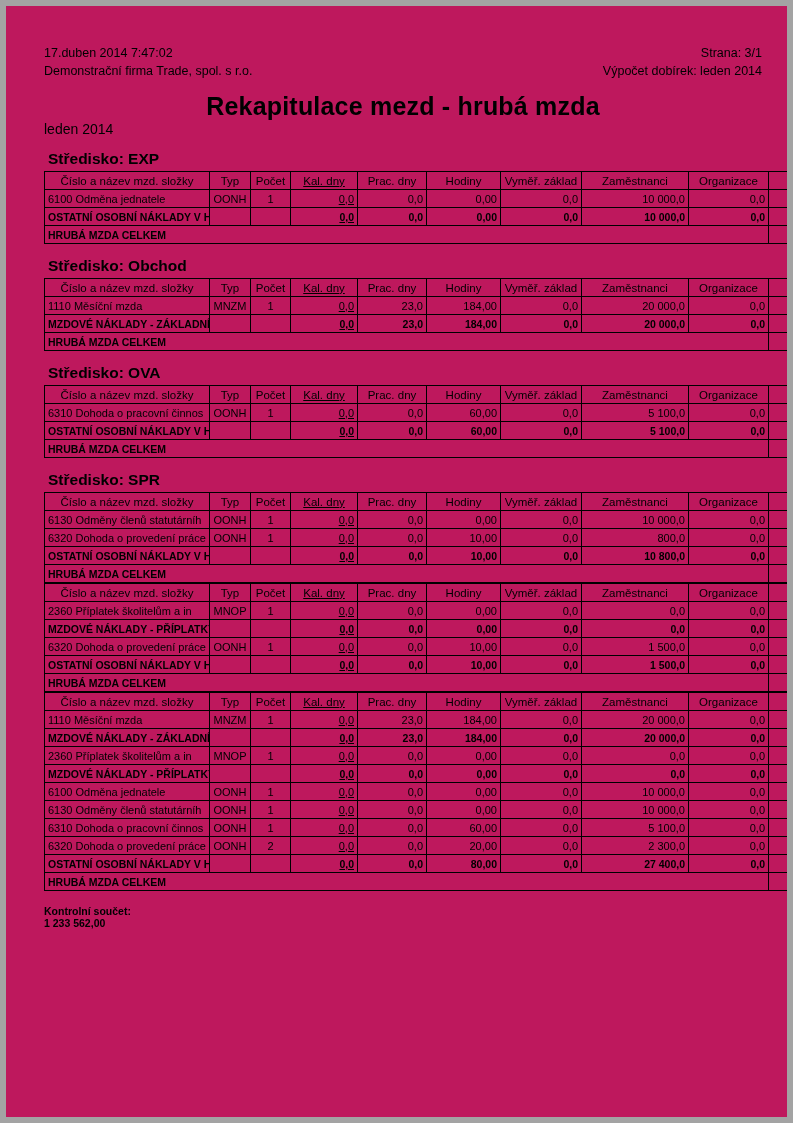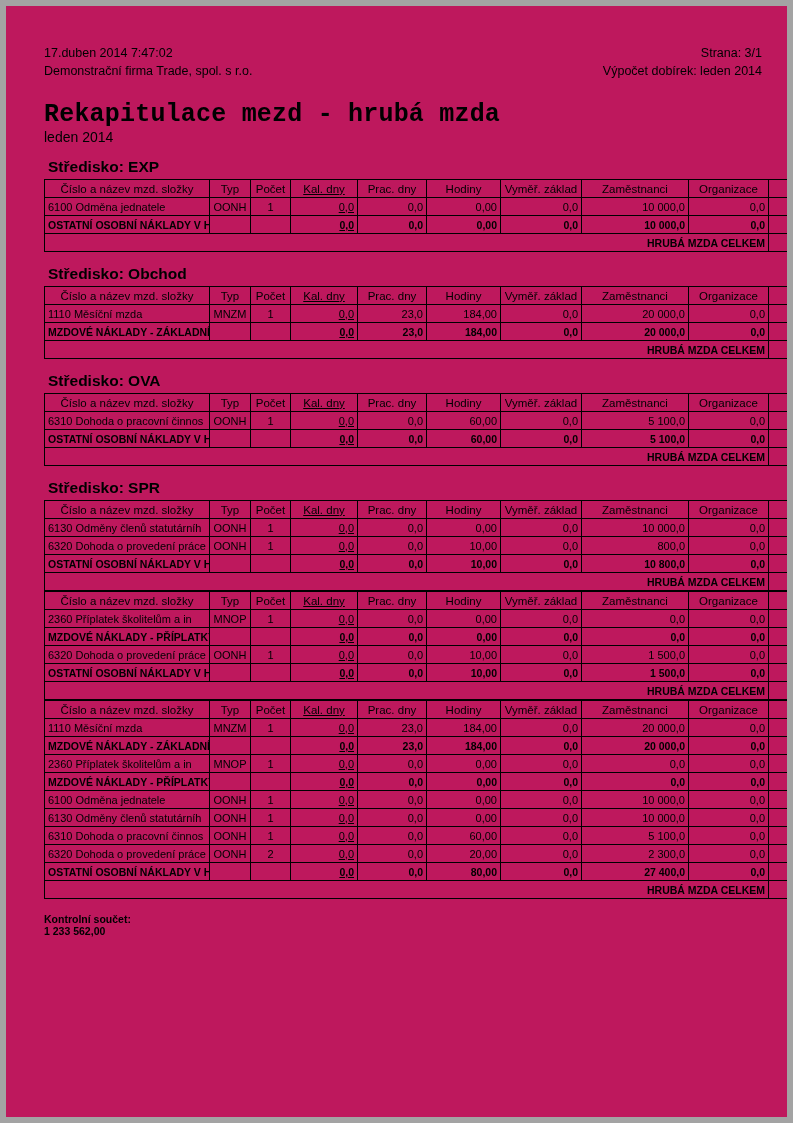--- a/index.html
+++ b/index.html
@@ -26,25 +26,25 @@
   .hdr {
     display: flex;
     justify-content: space-between;
     font-size: 12.5px;
     color: #000;
     line-height: 1.45;
   }
   .hdr-left div, .hdr-right div { white-space: nowrap; }
   .hdr-right { text-align: right; }
   .title {
+    text-align: center;
     font-size: 25px;
     font-weight: bold;
-    margin-top: 20px;
+    margin-top: 12px;
     letter-spacing: 0.2px;
-    font-family: Liberation Mono, monospace;
   }
   .subtitle {
     font-size: 14px;
   }
   .section-title {
     font-size: 15.5px;
     font-weight: bold;
     margin: 13px 0 3px 4px;
   }
   .section-title.big {
@@ -78,21 +78,21 @@
   .c-hod  { width: 67px;  text-align: right; }
   .c-vym  { width: 74px;  text-align: right; }
   .c-zam  { width: 100px; text-align: right; }
   .c-org  { width: 73px;  text-align: right; }
   .c-cel  { width: 72px;  text-align: right; }
 
   tr.data td { }
   tr.sum td { font-weight: bold; font-size: 10.5px; }
   tr.sum td.c-name { font-size: 10.5px; }
   tr.total td { font-weight: bold; font-size: 10.5px; }
-  .total-row-name { text-align: right; }
+  .total-row-name { text-align: left; }
   .footer-sum {
     margin-top: 14px;
     font-size: 10.5px;
     font-weight: bold;
     display: flex;
     flex-direction: column;
   }
   .footer-sum .lbl { width: 152px; }
   .footer-sum .val { }
 </style>

